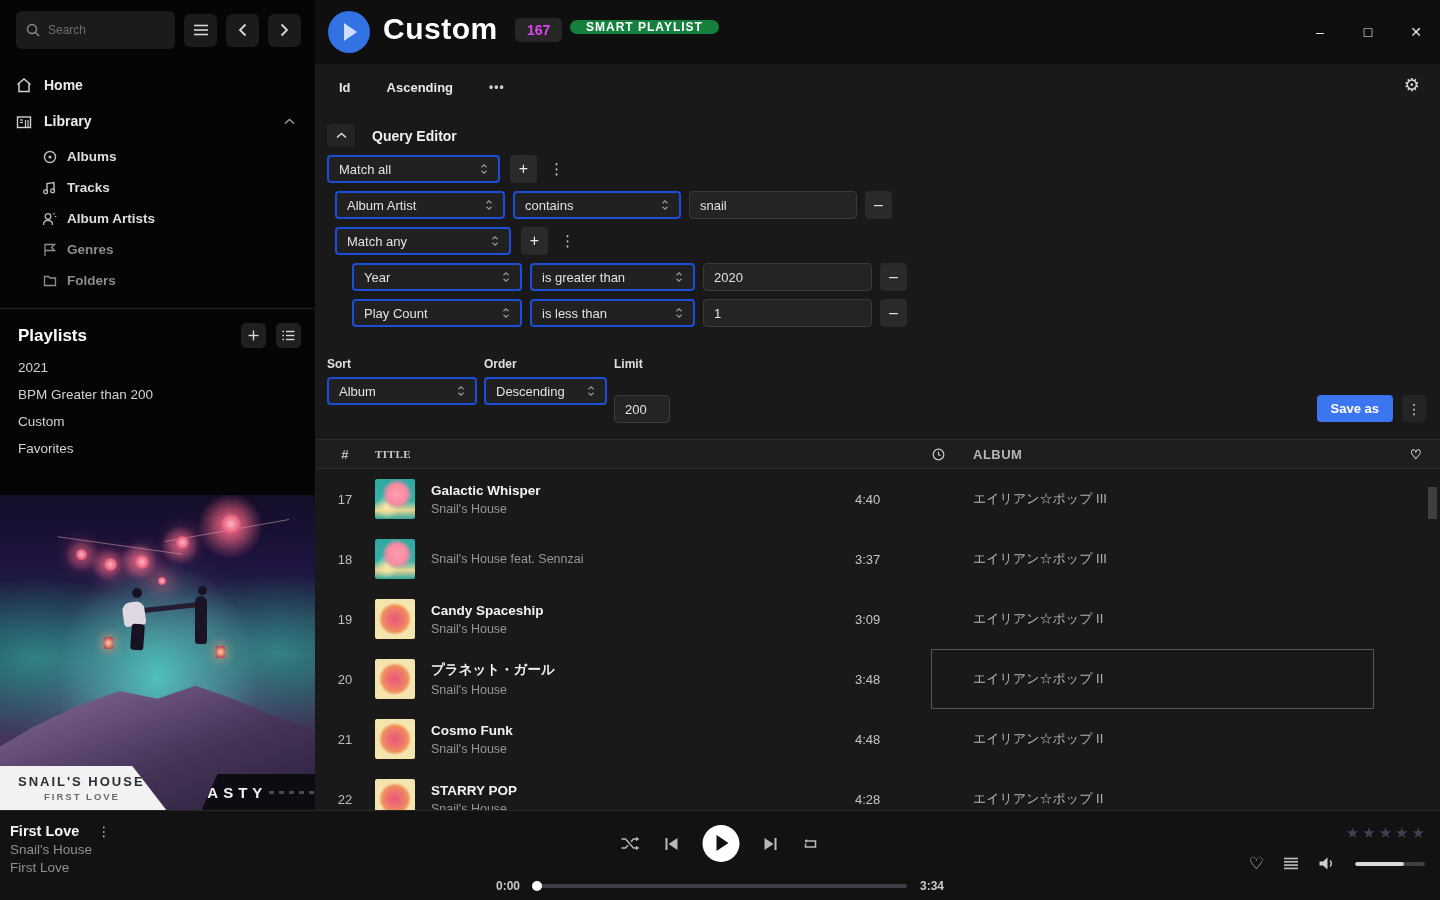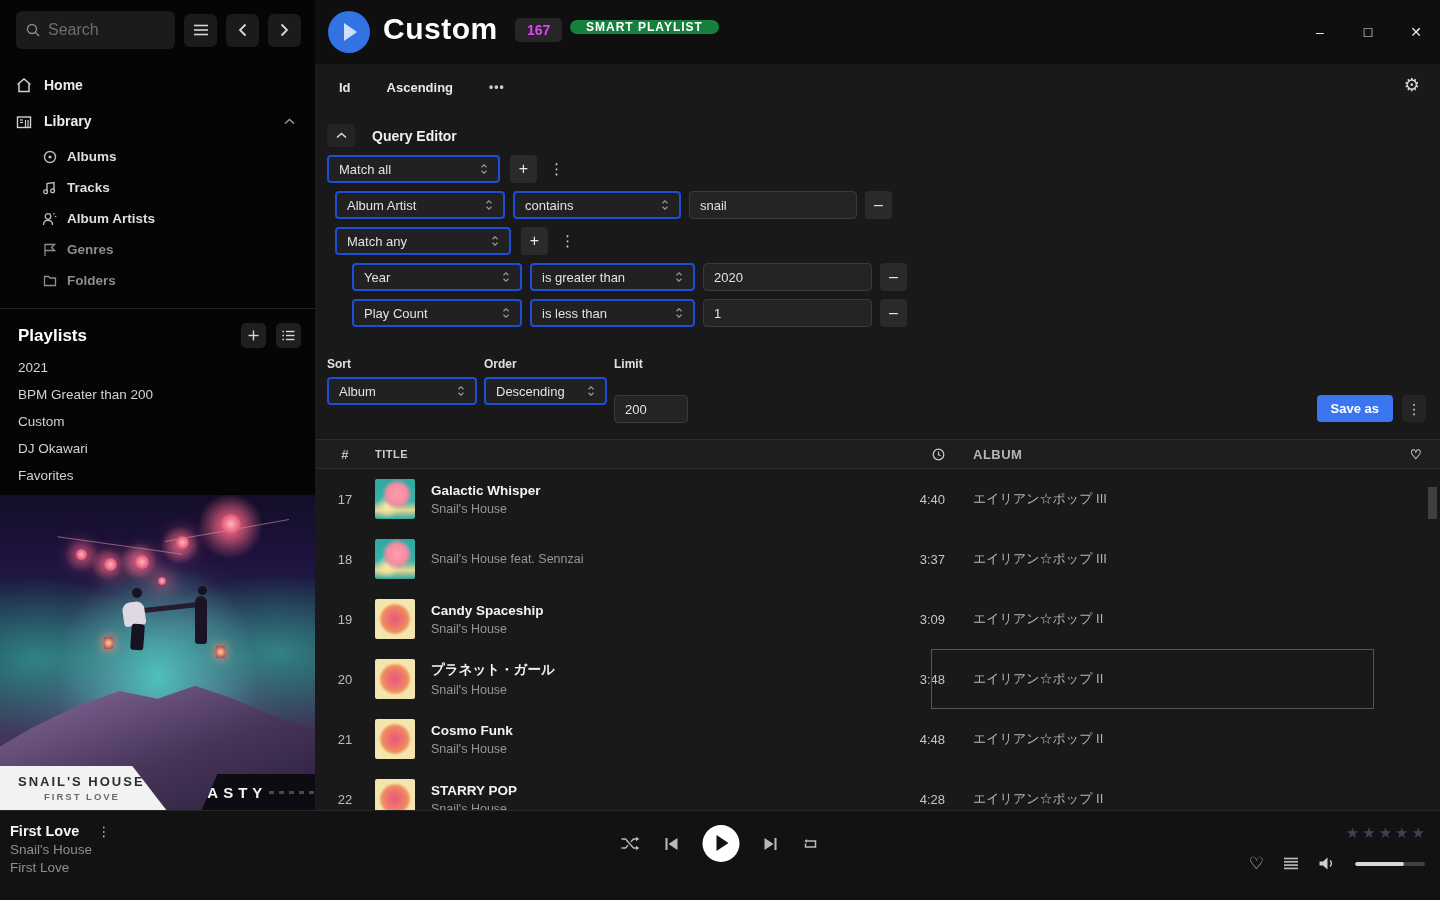--- a/index.html
+++ b/index.html
@@ -3,21 +3,21 @@
 <meta charset="utf-8">
 <style>
   * { margin:0; padding:0; box-sizing:border-box; }
   html,body { width:1440px; height:900px; overflow:hidden; background:#000; font-family:"Liberation Sans", sans-serif; }
   .app { position:relative; width:1440px; height:900px; }
 
   
   .sidebar { position:absolute; left:0; top:0; width:315px; height:810px; background:#050505; color:#e6e6e6; }
   .sb-top { display:flex; align-items:center; padding:11px 14px 0 16px; gap:9px; }
   .search-box { display:flex; align-items:center; gap:8px; width:160px; height:38px; background:#1b1b1b; border-radius:6px; padding:0 10px; }
-  .search-box input { background:transparent; border:none; outline:none; color:#cfcfcf; font-size:16px; width:110px; font-family:"Liberation Sans", sans-serif; }
+  .search-box input { background:transparent; border:none; outline:none; color:#cfcfcf; font-size:12px; width:110px; font-family:"Liberation Sans", sans-serif; }
   .search-box input::placeholder { color:#6e6e6e; }
   .sb-btn { width:33px; height:33px; background:#1b1b1b; border:none; border-radius:6px; color:#d9d9d9; display:flex; align-items:center; justify-content:center; cursor:pointer; }
   .nav { margin-top:18px; }
   .nav-item { display:flex; align-items:center; gap:12px; padding:10px 16px; font-size:14px; font-weight:700; color:#ececec; position:relative; cursor:pointer; }
   .nav-item .chev-up { position:absolute; right:20px; color:#9a9a9a; }
   .sub-items { margin-top:2px; }
   .sub-item { display:flex; align-items:center; gap:10px; padding:8px 16px 8px 42px; font-size:13.5px; font-weight:700; color:#dedede; cursor:pointer; }
   .sub-item.dim { color:#8d8d8d; }
   .sub-item .ic { width:15px; display:flex; justify-content:center; color:#a7a7a7; }
   .sb-divider { height:1px; background:#222; margin:12px 0 0 0; }
@@ -105,21 +105,21 @@
   .cover { width:40px; height:40px; border-radius:2px; }
   .cover-ap3 { background:
       radial-gradient(circle at 55% 38%, #ff9db0 0%, #f58ba2 30%, rgba(245,139,162,0) 46%),
       radial-gradient(circle at 30% 70%, #ffe9a8 0%, rgba(255,233,168,0) 30%),
       linear-gradient(180deg,#2fa8a0 0%,#35b3ab 55%,#e8d690 78%,#2fa8a0 100%); }
   .cover-ap2 { background:
       radial-gradient(circle at 50% 50%, #e8587c 0%, #ef7b6b 34%, #f0925c 46%, rgba(240,146,92,0) 58%),
       #f4e5ae; }
   .c-title { font-size:13.5px; font-weight:700; color:#f2f2f2; margin-bottom:4px; }
   .c-artist { font-size:12.5px; color:#969696; }
-  .c-dur { text-align:right; font-size:13px; color:#c6c6c6; }
+  .c-dur { text-align:left; font-size:13px; color:#c6c6c6; }
   .c-album { height:100%; display:flex; align-items:center; padding-left:28px; font-size:13px; color:#b5b5b5; }
   .cell-focus { border:1px solid #565656; margin-left:-14px; padding-left:41px; margin-right:18px; }
   .c-heart { text-align:center; color:#cdcdcd; font-size:13px; }
   .scroll-thumb { position:absolute; right:3px; top:487px; width:9px; height:32px; background:#3f3f3f; }
 
   
   .player { position:absolute; left:0; bottom:0; width:1440px; height:90px; background:#121212; border-top:1px solid #272727; color:#e6e6e6; }
   .np { position:absolute; left:10px; top:12px; }
   .np-title-row { display:flex; align-items:center; gap:14px; }
   .np-title { font-size:14.5px; font-weight:800; color:#f5f5f5; }
@@ -263,21 +263,20 @@
             <line x1="4" y1="5.5" x2="12.5" y2="5.5" stroke="#d9d9d9" stroke-width="1.4"></line>
             <line x1="0.5" y1="9.5" x2="2" y2="9.5" stroke="#d9d9d9" stroke-width="1.4"></line>
             <line x1="4" y1="9.5" x2="12.5" y2="9.5" stroke="#d9d9d9" stroke-width="1.4"></line>
           </svg>
       </button>
     </div>
     <div>
       <div class="pl-item">2021</div>
       <div class="pl-item">BPM Greater than 200</div>
       <div class="pl-item">Custom</div>
-      <div class="pl-item">DJ Okawari</div>
       <div class="pl-item">Favorites</div>
     </div>
 
     <div class="art">
       <div class="string-line" style="left:18%;top:16%;width:40%;transform:rotate(8deg);"></div>
       <div class="string-line" style="left:52%;top:11%;width:40%;transform:rotate(-10deg);"></div>
       <span class="lantern" style="left:24%;top:17%;width:11px;height:11px;"></span>
       <span class="lantern" style="left:33%;top:20%;width:13px;height:13px;"></span>
       <span class="lantern" style="left:43%;top:19%;width:14px;height:14px;"></span>
       <span class="lantern" style="left:56%;top:13%;width:13px;height:13px;"></span>
@@ -434,33 +433,33 @@
           <div class="sort-label">Order</div>
           <div class="sel" style="width:123px;">
             <span>Descending</span>
             <svg class="ud" width="8" height="12" viewBox="0 0 8 12">
                 <path d="M1.5 4.2 L4 1.8 L6.5 4.2 M1.5 7.8 L4 10.2 L6.5 7.8" fill="none" stroke="#9a9a9a" stroke-width="1.2"></path>
               </svg>
           </div>
         </div>
         <div class="sort-group">
           <div class="sort-label">Limit</div>
-          <div class="inp" style="width:74px;margin-top:24px;">
+          <div class="inp" style="width:56px;margin-top:24px;">
             <span>200</span>
           </div>
         </div>
         <button class="saveas">Save as</button>
         <button class="saveas-dots">⋮</button>
       </div>
     </section>
 
     <div class="table">
       <div class="trow thead">
         <div class="c-num">#</div>
-        <div style="grid-column:2/4;">TITLE</div>
+        <div style="grid-column:2/4;font-family:Liberation Serif, serif;">TITLE</div>
         <div style="justify-self:end;">
           <svg width="13" height="13" viewBox="0 0 13 13">
               <circle cx="6.5" cy="6.5" r="5.3" fill="none" stroke="#cdcdcd" stroke-width="1.2"></circle>
               <path d="M6.5 3.4 V6.8 L8.6 7.6" fill="none" stroke="#cdcdcd" stroke-width="1.1"></path>
             </svg>
         </div>
         <div class="c-album">ALBUM</div>
         <div class="c-heart">♡</div>
       </div>
 
@@ -577,20 +576,27 @@
           </svg>
       </button>
       <button class="pc-icon">
         <svg width="18" height="14" viewBox="0 0 18 14">
             <path d="M4 4 H14 V10 H4 V6.5" fill="none" stroke="#b9b9b9" stroke-width="1.5"></path>
             <path d="M5.5 2 L3 4 L5.5 6 Z" fill="#b9b9b9"></path>
           </svg>
       </button>
     </div>
 
+    <div class="progress">
+      <span>0:00</span>
+      <div class="pbar">
+          <div class="phandle"></div>
+        </div>
+      <span>3:34</span>
+    </div>
 
     <div class="pright">
       <div class="stars">
         <span>★</span>
         <span>★</span>
         <span>★</span>
         <span>★</span>
         <span>★</span>
       </div>
       <div class="pr-icons">

